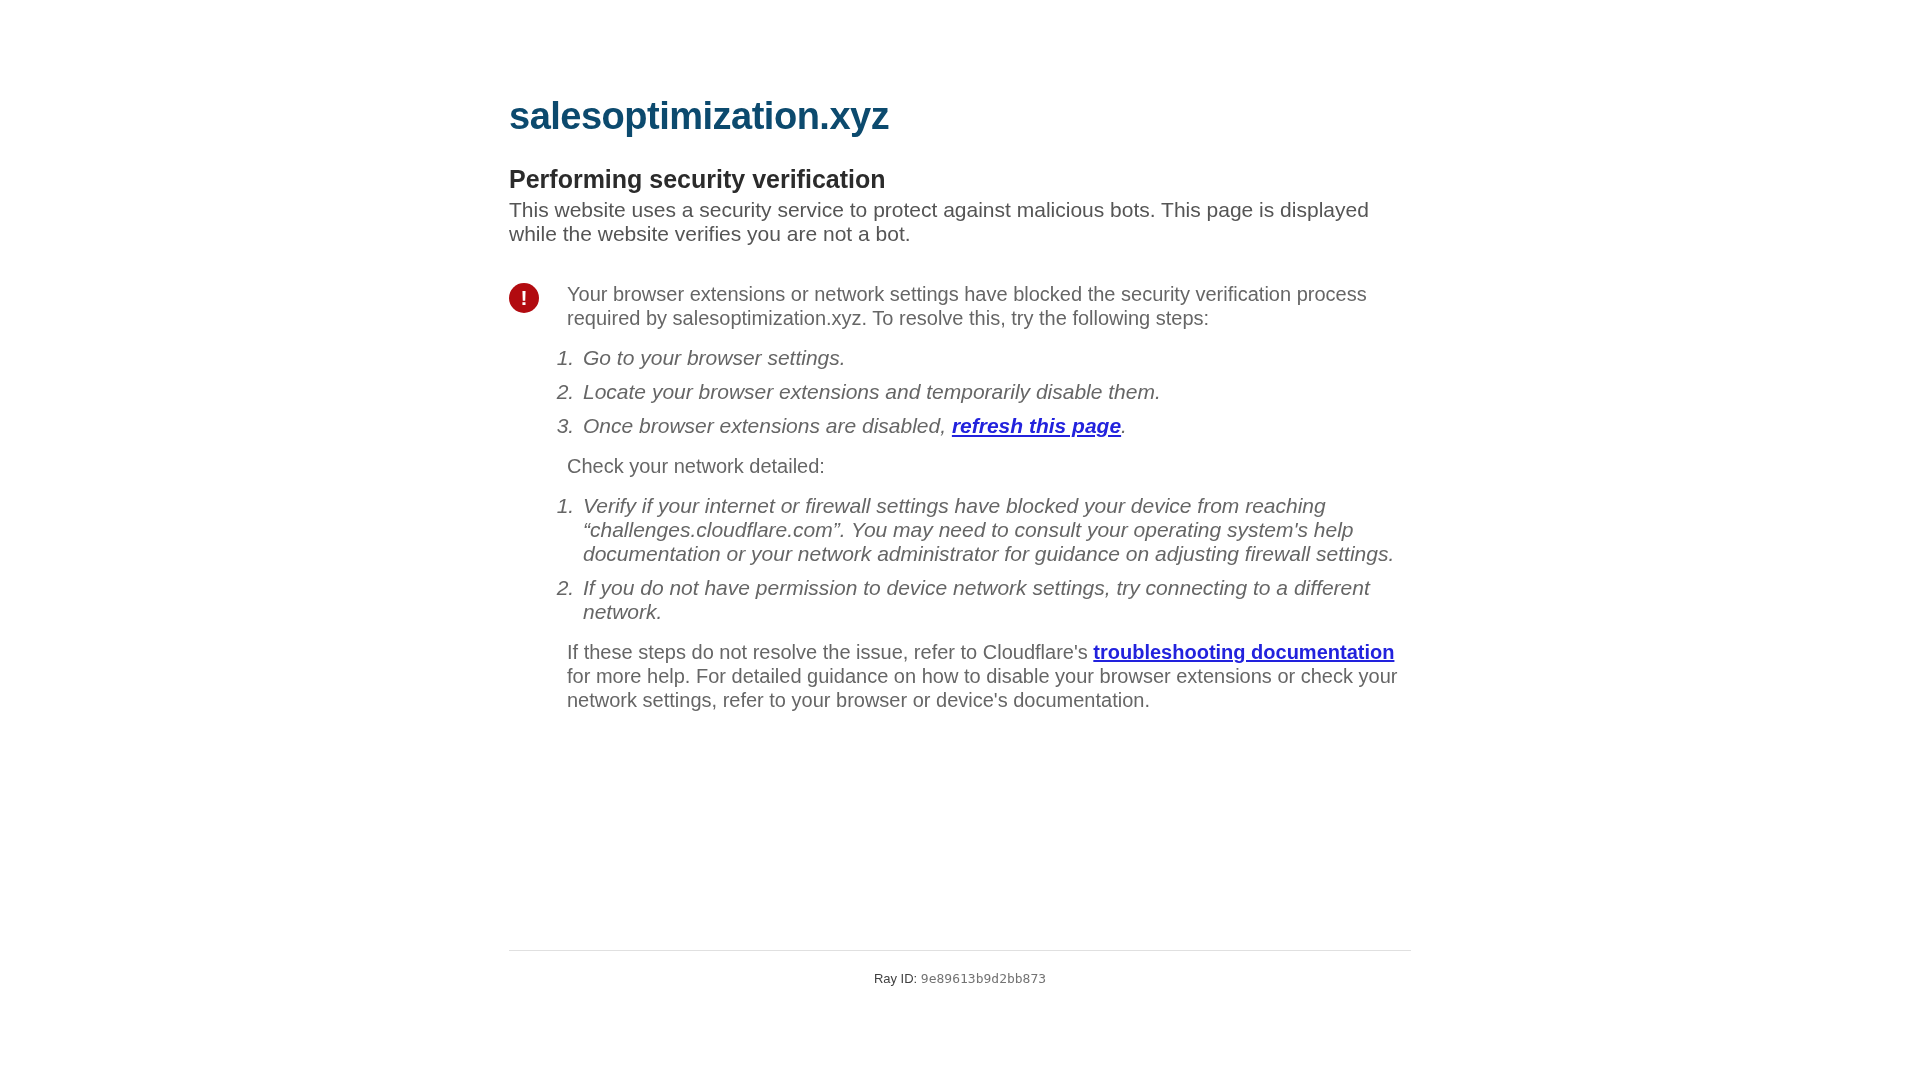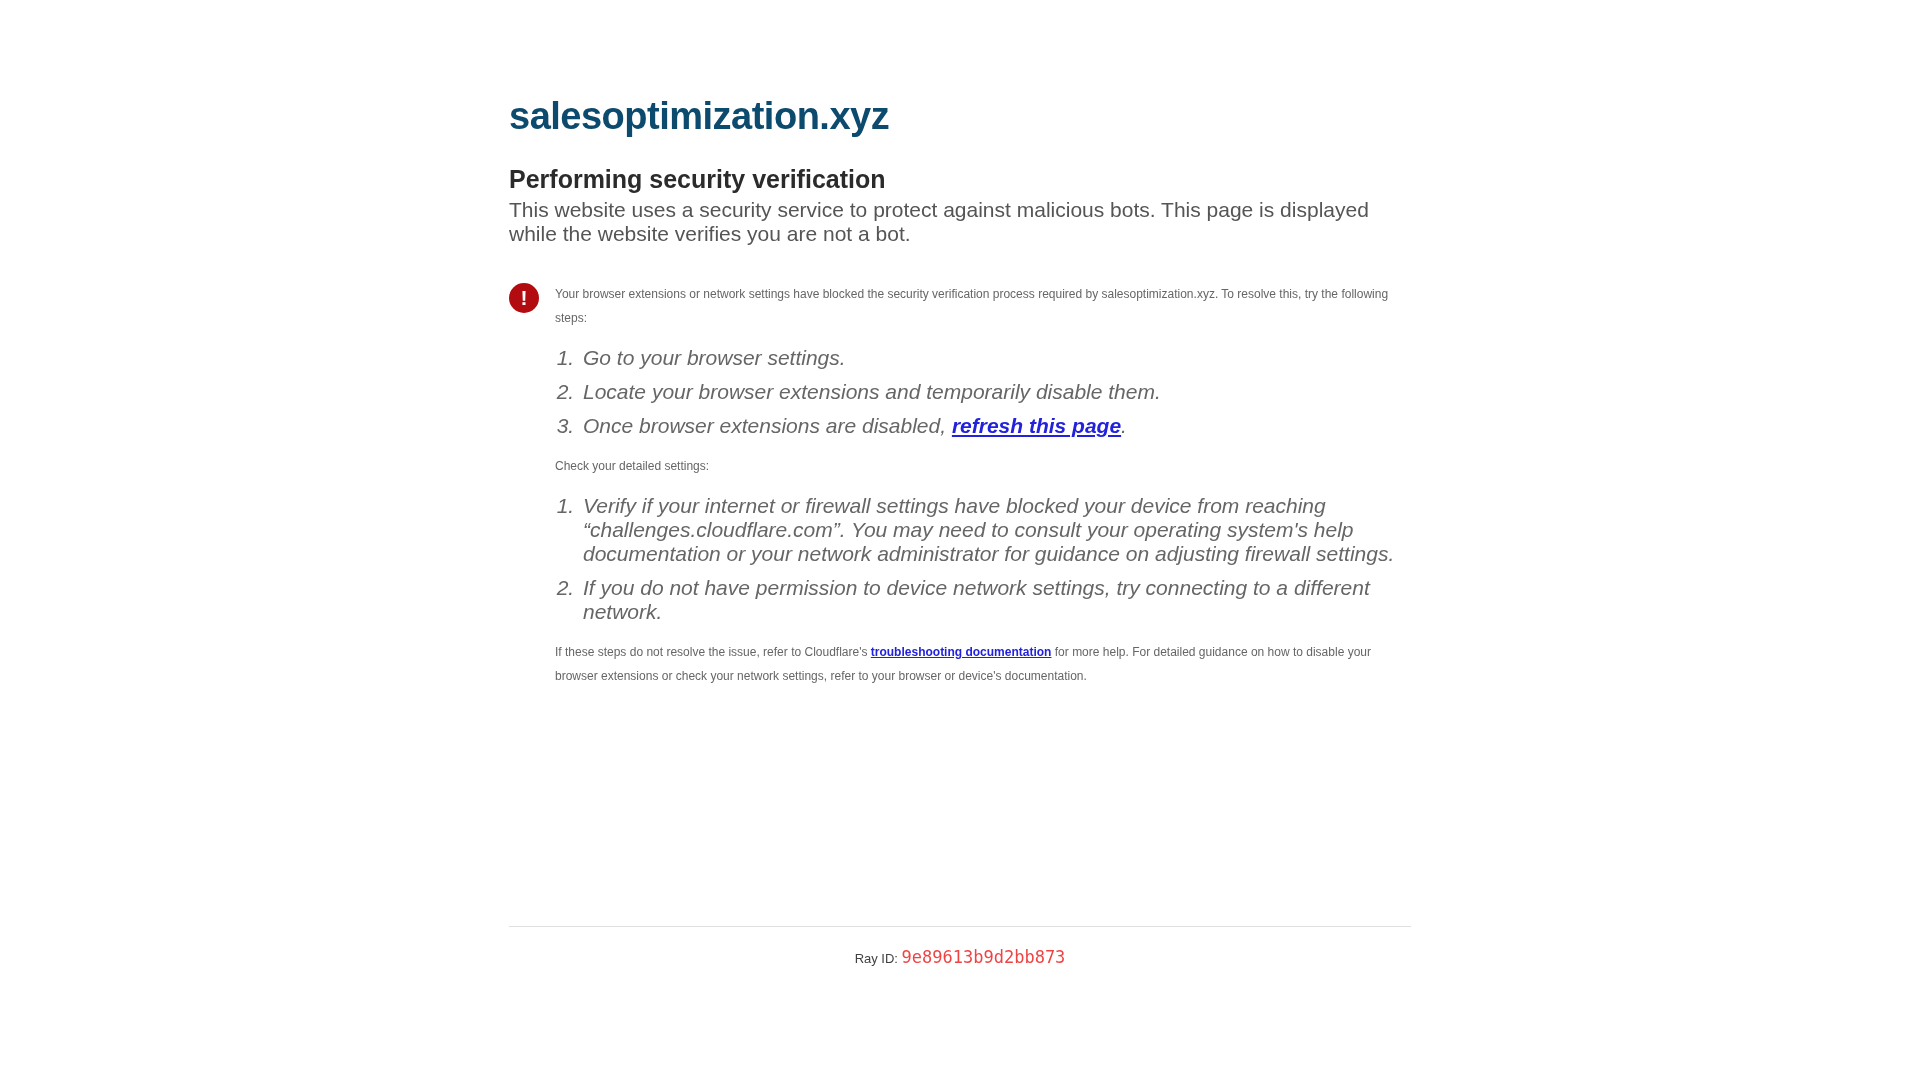--- a/index.html
+++ b/index.html
@@ -61,24 +61,24 @@
     display: inline-block;
   }
   h3.error-heading {
     font-size: 27px;
     line-height: 32px;
     font-weight: 700;
     color: #2b2b2b;
     margin: 0 0 18px 0;
   }
   .error-section p {
-    font-size: 12px;
+    font-size: 20px;
     line-height: 24px;
     color: #666666;
-    margin: 0 0 16px 0;
+    margin: 0 0 16px 12px;
   }
   .error-section ol {
     margin: 14px 0 16px 0;
     padding-left: 25px;
     color: #666666;
   }
   .error-section li {
     font-size: 21px;
     line-height: 24px;
     color: #666666;
@@ -101,22 +101,22 @@
     margin: 0 0 20px 0;
   }
   .ray-id {
     text-align: center;
     font-size: 13px;
     color: #414141;
     margin: 0 0 7px 0;
   }
   .ray-id code {
     font-family: "DejaVu Sans Mono", "Liberation Mono", monospace;
-    font-size: 17px;
-    color: #ef4444;
+    font-size: 13px;
+    color: #737373;
   }
 </style>
 </head>
 <body>
 
 <div class="container">
 
   <h1 class="domain-title">salesoptimization.xyz</h1>
 
   <h2 class="page-subtitle">Performing security verification</h2>
@@ -129,21 +129,21 @@
 
     <p>Your browser extensions or network settings have blocked the security verification process required by salesoptimization.xyz. To resolve this, try the following steps:</p>
 
 
     <ol>
       <li>Go to your browser settings.</li>
       <li>Locate your browser extensions and temporarily disable them.</li>
       <li><span>Once browser extensions are disabled, </span><a class="inline-link">refresh this page</a><span>.</span></li>
     </ol>
 
-    <p>Check your detailed settings:</p>
+    <p>Check your network detailed:</p>
 
     <ol>
       <li>Verify if your internet or firewall settings have blocked your device from reaching “challenges.cloudflare.com”. You may need to consult your operating system's help documentation or your network administrator for guidance on adjusting firewall settings.</li>
       <li>If you do not have permission to device network settings, try connecting to a different network.</li>
     </ol>
 
     <p><span>If these steps do not resolve the issue, refer to Cloudflare's </span><a class="inline-link">troubleshooting documentation</a><span> for more help. For detailed guidance on how to disable your browser extensions or check your network settings, refer to your browser or device's documentation.</span></p>
   </div>
 
   <div class="footer">

